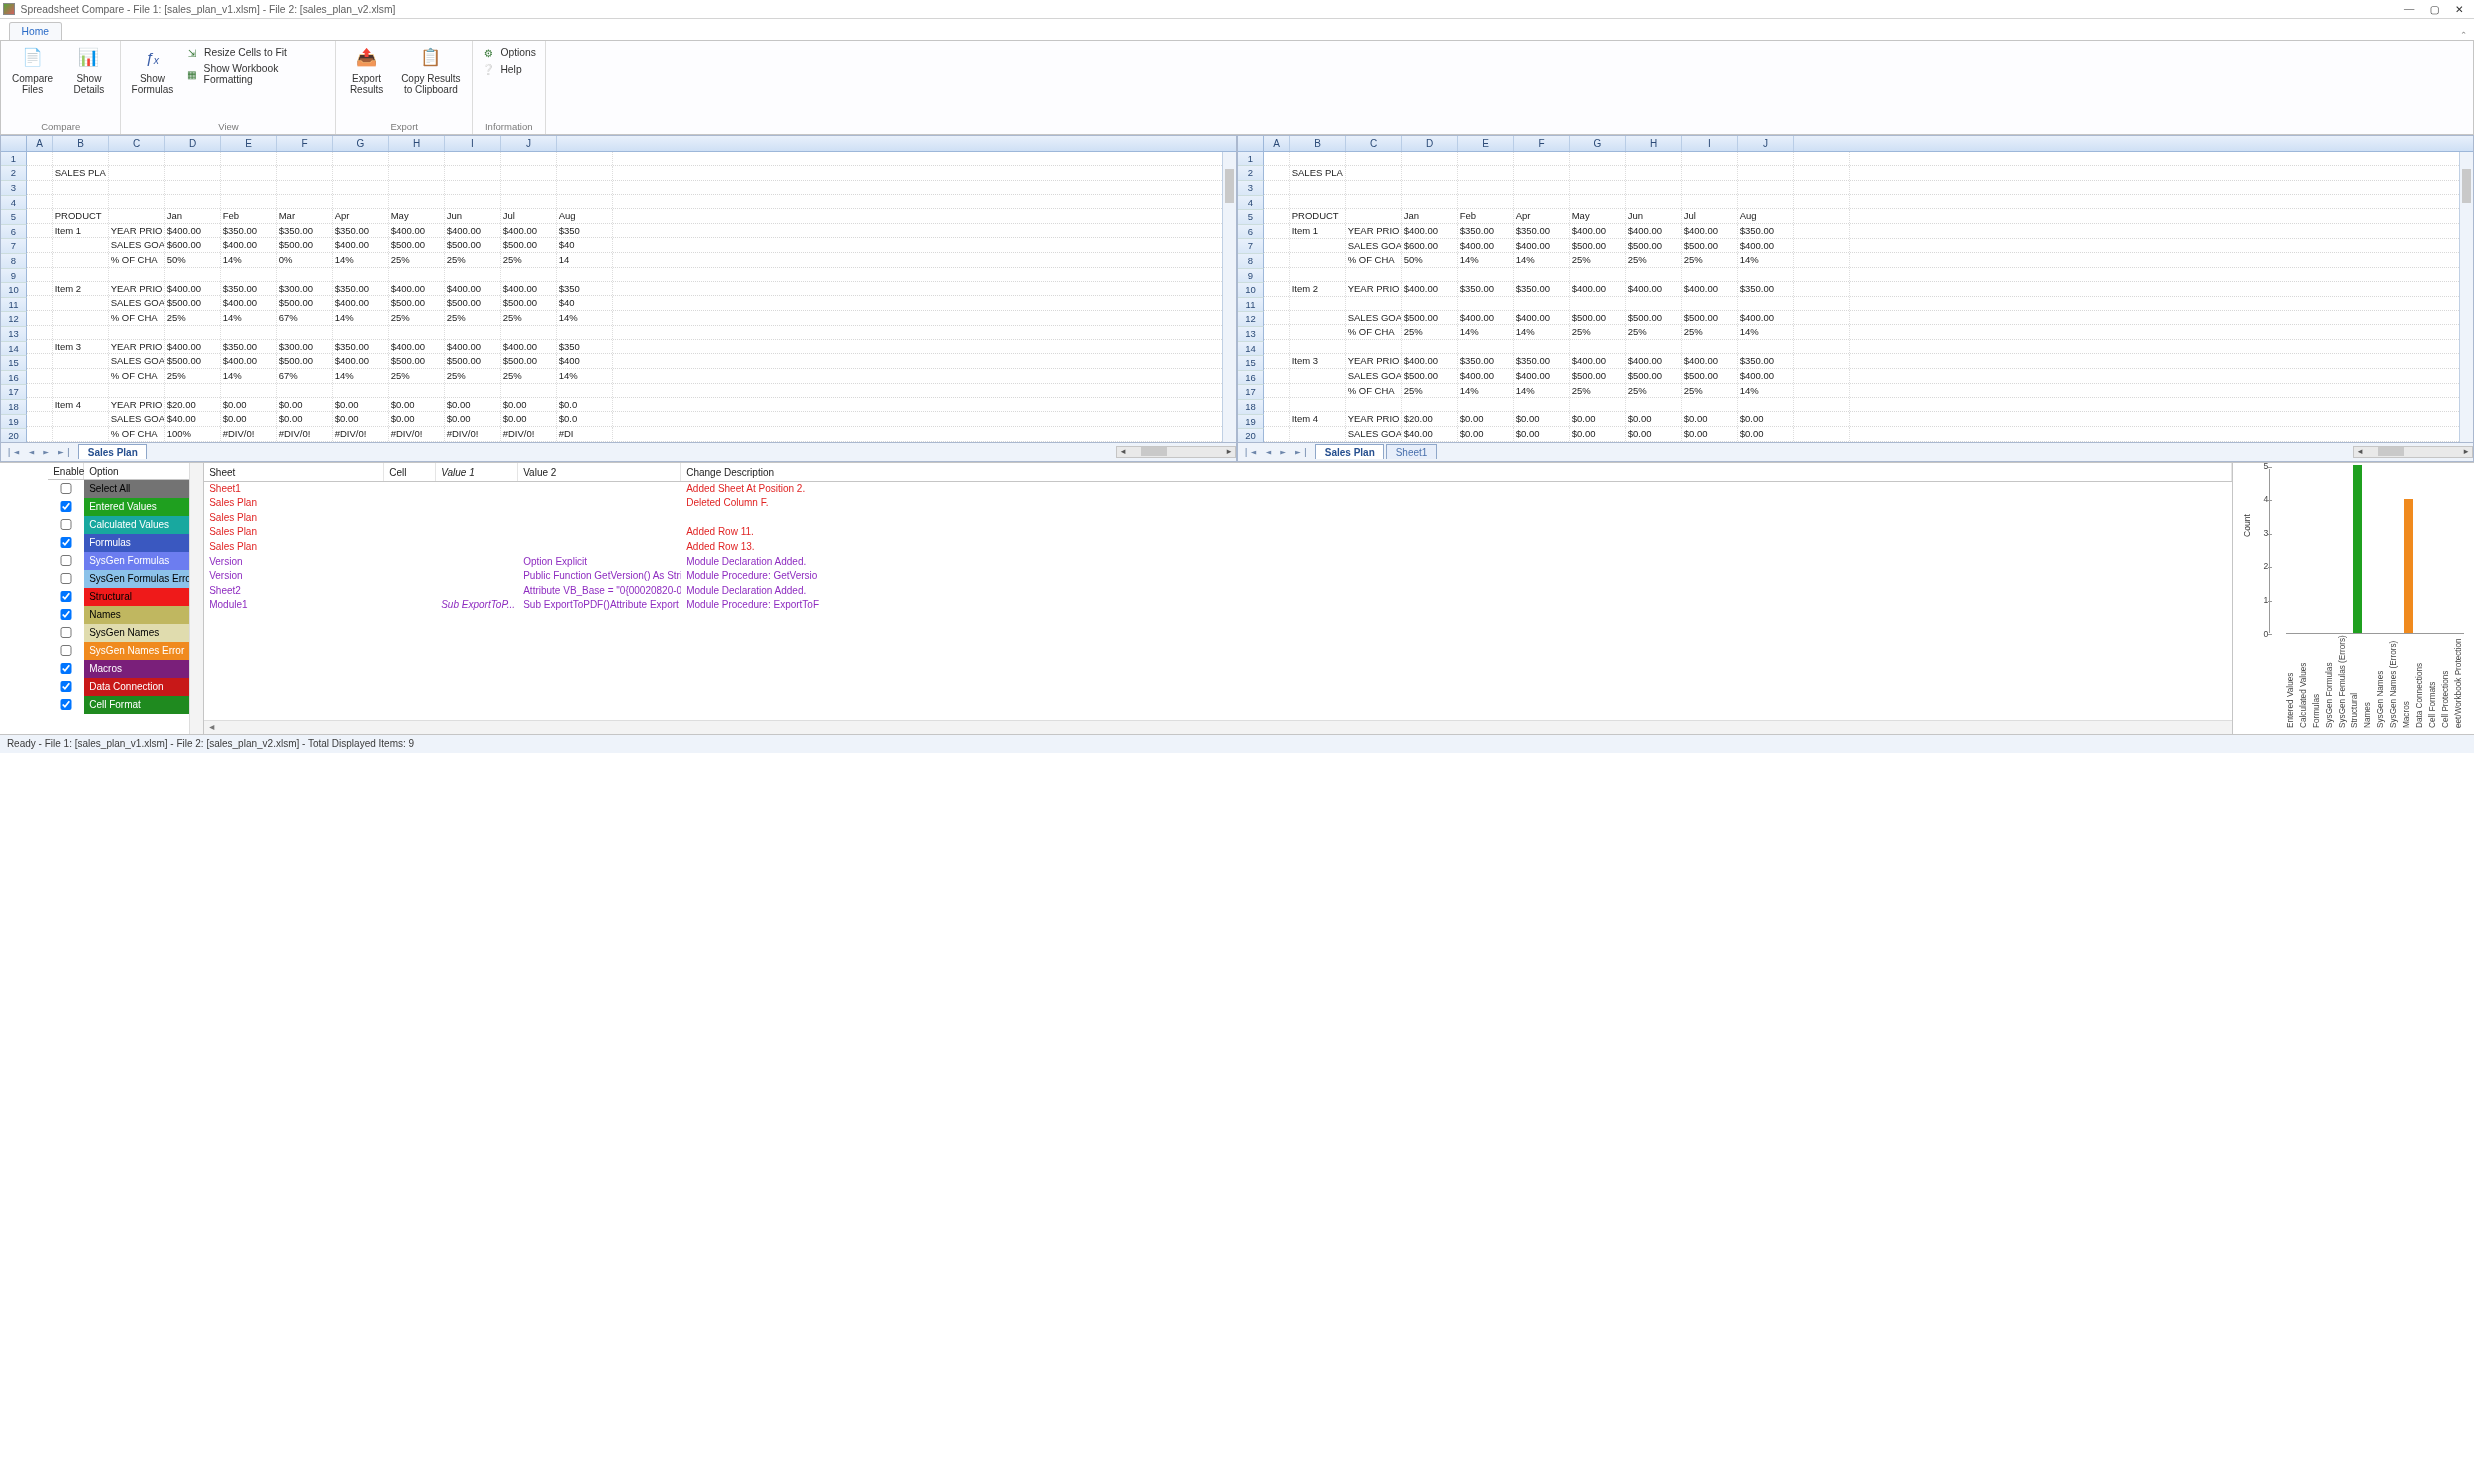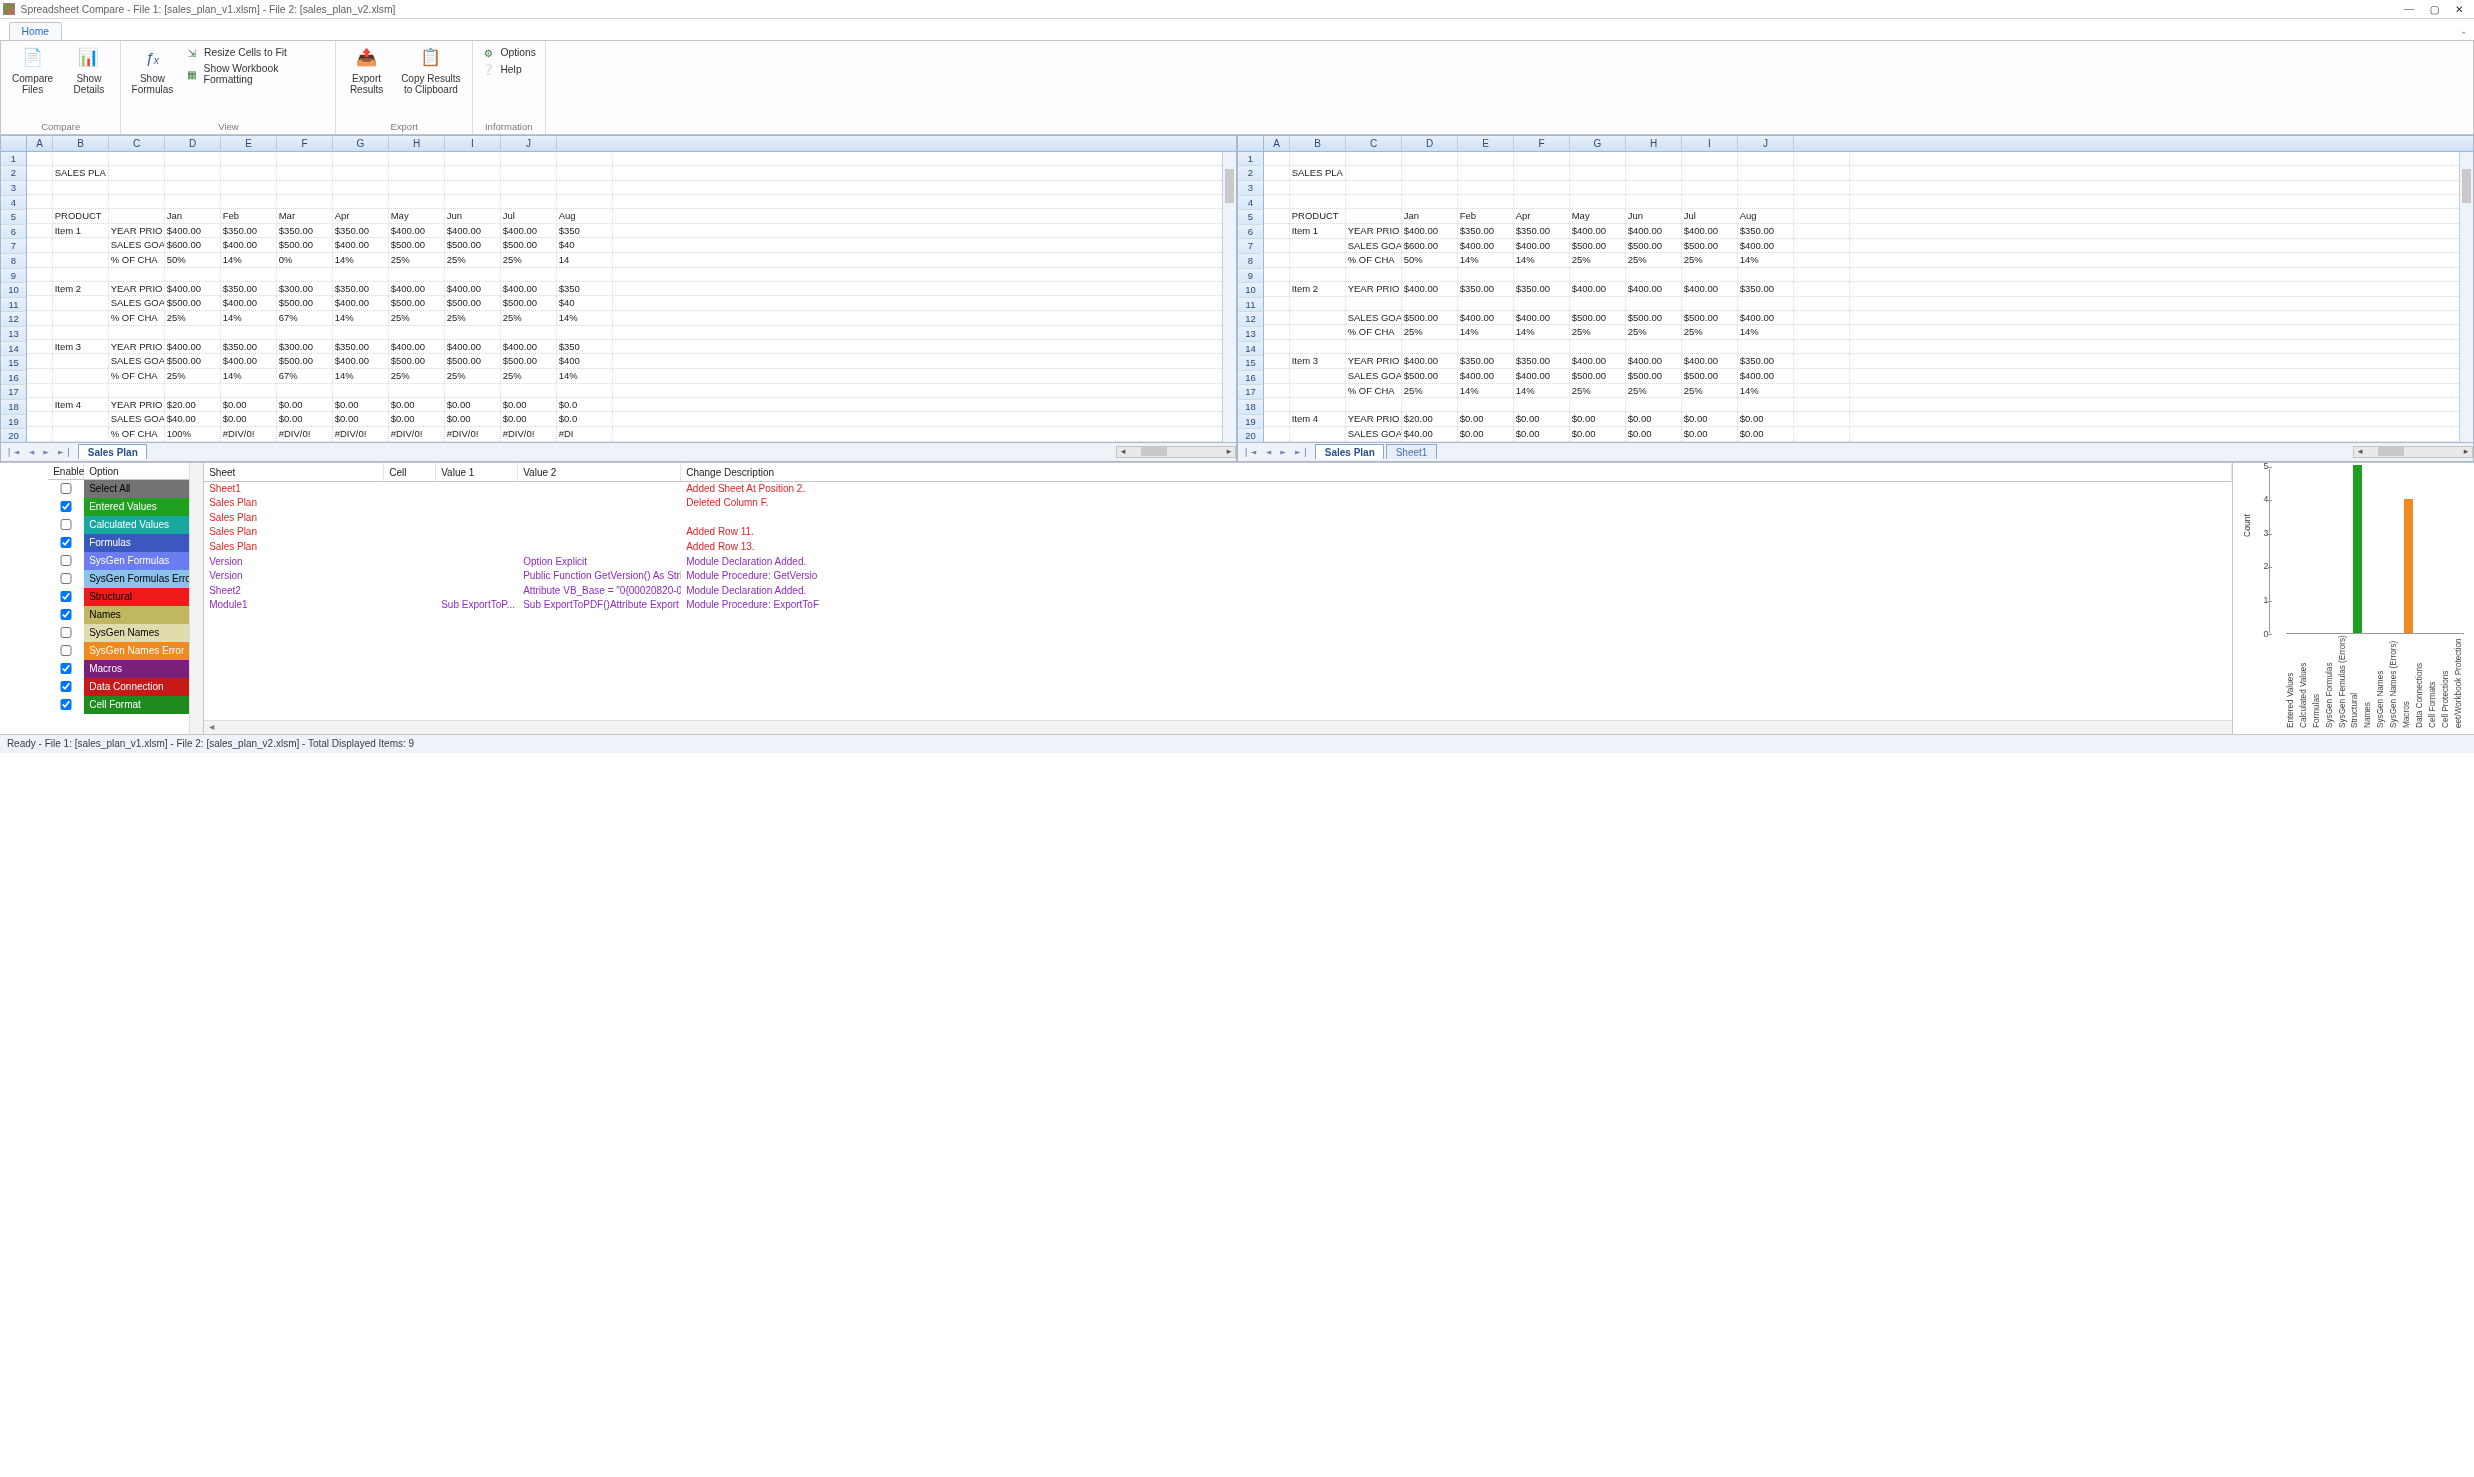--- a/index.html
+++ b/index.html
@@ -77,21 +77,21 @@
   .optrow .chk { width: 36px; display: flex; justify-content: center; }
   .optrow .chk input { width: 11.2px; height: 11.2px; }
   .optrow .swatch { flex: 1; height: 18px; display: flex; align-items: center; padding-left: 5.2px; font-size: 10px; color: #fff; }
   .optpanel .vsb { position: absolute; right: 0; top: 0; bottom: 0; width: 13.7px; background: #f3f3f3; border-left: 0.9px solid #ddd; }
 
   .diffpanel { flex: 1; border-right: 1.7px solid #c5c5c5; display: flex; flex-direction: column; font-size: 10px; }
   .diffpanel .dhdr { display: flex; height: 19px; border-bottom: 0.9px solid #c5c5c5; }
   .dhdr > div { padding-left: 5.2px; line-height: 19px; border-right: 0.9px solid #e5e5e5; }
   .d-sheet { width: 180px; }
   .d-cell { width: 52px; }
-  .d-v1 { width: 82px; }
+  .d-v1 { width: 82px; font-style: italic; }
   .d-v2 { width: 163px; }
   .d-desc { flex: 1; }
   .drow { display: flex; height: 14.6px; }
   .drow > div { padding-left: 5.2px; line-height: 14.6px; overflow: hidden; white-space: nowrap; }
   .c-red { color: #e02424; }
   .c-purple { color: #8e2cc0; }
   .diffpanel .hsb { height: 13.7px; background: #f3f3f3; border-top: 0.9px solid #ddd; display: flex; align-items: center; padding-left: 3.4px; color: #777; font-size: 8.6px; }
 
   .chartpanel { width: 241px; padding: 5.2px; position: relative; }
   .chart-area { position: relative; width: 100%; height: 100%; }

